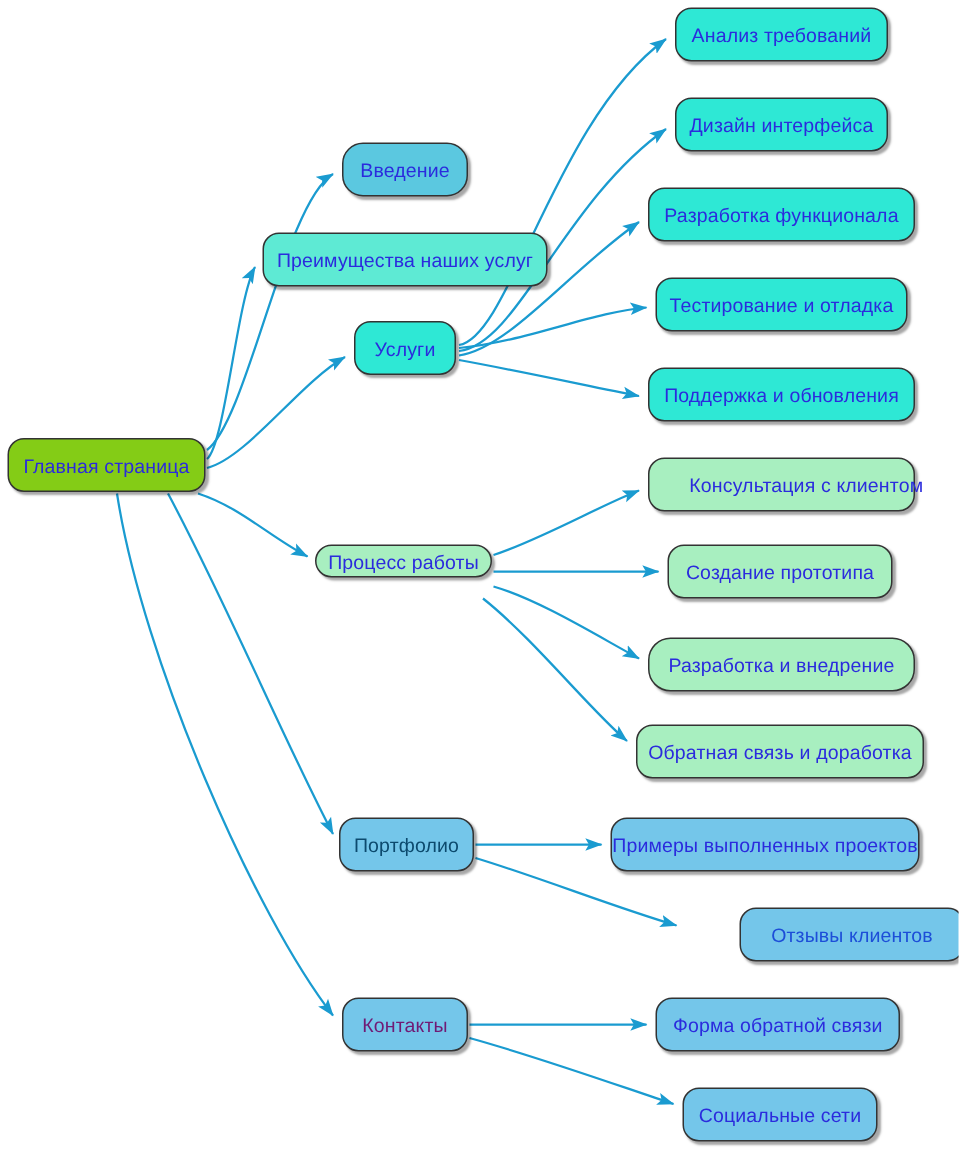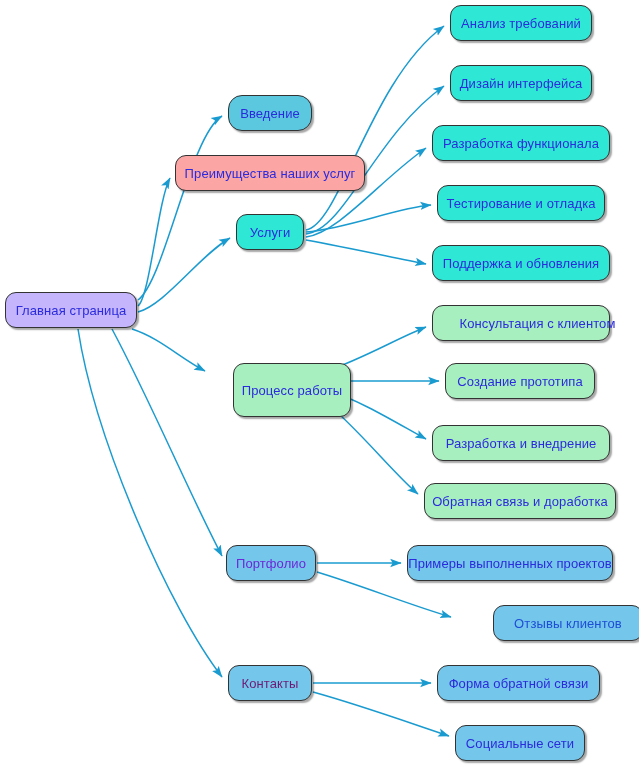--- a/index.html
+++ b/index.html
@@ -69,63 +69,63 @@
         <path d="M 329,381 C 360,381 410,381 439,381" fill="none" stroke="#1a9bd0" stroke-width="1.5" marker-end="url(#arrow)"></path>
         <path d="M 329,391 C 360,400 400,425 426,439" fill="none" stroke="#1a9bd0" stroke-width="1.5" marker-end="url(#arrow)"></path>
         <path d="M 322,399 C 355,425 395,475 418,494" fill="none" stroke="#1a9bd0" stroke-width="1.5" marker-end="url(#arrow)"></path>
         <path d="M 317,563 C 345,563 380,563 401,563" fill="none" stroke="#1a9bd0" stroke-width="1.5" marker-end="url(#arrow)"></path>
         <path d="M 317,572 C 360,585 410,605 451,617" fill="none" stroke="#1a9bd0" stroke-width="1.5" marker-end="url(#arrow)"></path>
         <path d="M 313,683 C 350,683 400,683 431,683" fill="none" stroke="#1a9bd0" stroke-width="1.5" marker-end="url(#arrow)"></path>
         <path d="M 313,692 C 360,705 410,723 449,736" fill="none" stroke="#1a9bd0" stroke-width="1.5" marker-end="url(#arrow)"></path>
       </g>
   </svg>
   <div id="nodes">
-      <div class="node" style="left: 5px; top: 292px; width: 132px; height: 36px; background: #c4b5fd; border-color: rgb(51, 51, 51); color: rgb(43, 43, 221);">
+      <div class="node" style="left: 5px; top: 292px; width: 132px; height: 36px; background: #84cc16; border-color: rgb(51, 51, 51); color: rgb(43, 43, 221);">
         <span>Главная страница</span>
       </div>
       <div class="node" style="left: 228px; top: 95px; width: 84px; height: 36px; background: rgb(91, 200, 224); border-color: rgb(51, 51, 51); color: rgb(43, 43, 221); border-radius: 14px;">
         <span>Введение</span>
       </div>
-      <div class="node" style="left: 175px; top: 155px; width: 190px; height: 36px; background: #fca5a5; border-color: rgb(51, 51, 51); color: rgb(43, 43, 221);">
+      <div class="node" style="left: 175px; top: 155px; width: 190px; height: 36px; background: #5eead4; border-color: rgb(51, 51, 51); color: rgb(43, 43, 221);">
         <span>Преимущества наших услуг</span>
       </div>
       <div class="node" style="left: 236px; top: 214px; width: 68px; height: 36px; background: rgb(46, 232, 213); border-color: rgb(51, 51, 51); color: rgb(43, 43, 221);">
         <span>Услуги</span>
       </div>
       <div class="node" style="left: 450px; top: 5px; width: 142px; height: 36px; background: rgb(46, 232, 213); border-color: rgb(51, 51, 51); color: rgb(43, 43, 221);">
         <span>Анализ требований</span>
       </div>
       <div class="node" style="left: 450px; top: 65px; width: 142px; height: 36px; background: rgb(46, 232, 213); border-color: rgb(51, 51, 51); color: rgb(43, 43, 221);">
         <span>Дизайн интерфейса</span>
       </div>
       <div class="node" style="left: 432px; top: 125px; width: 178px; height: 36px; background: rgb(46, 232, 213); border-color: rgb(51, 51, 51); color: rgb(43, 43, 221);">
         <span>Разработка функционала</span>
       </div>
       <div class="node" style="left: 437px; top: 185px; width: 168px; height: 36px; background: rgb(46, 232, 213); border-color: rgb(51, 51, 51); color: rgb(43, 43, 221);">
         <span>Тестирование и отладка</span>
       </div>
       <div class="node" style="left: 432px; top: 245px; width: 178px; height: 36px; background: rgb(46, 232, 213); border-color: rgb(51, 51, 51); color: rgb(43, 43, 221);">
         <span>Поддержка и обновления</span>
       </div>
-      <div class="node" style="left: 210px; top: 363px; width: 118px; height: 54px; background: rgb(168, 239, 192); border-color: rgb(51, 51, 51); color: rgb(43, 43, 221); margin-left: 23px;">
+      <div class="node" style="left: 210px; top: 363px; width: 118px; height: 22px; background: rgb(168, 239, 192); border-color: rgb(51, 51, 51); color: rgb(43, 43, 221);">
         <span>Процесс работы</span>
       </div>
       <div class="node" style="left: 432px; top: 305px; width: 178px; height: 36px; background: rgb(168, 239, 192); border-color: rgb(51, 51, 51); color: rgb(43, 43, 221); padding-left: 33px;">
         <span>Консультация с клиентом</span>
       </div>
       <div class="node" style="left: 445px; top: 363px; width: 150px; height: 36px; background: rgb(168, 239, 192); border-color: rgb(51, 51, 51); color: rgb(43, 43, 221); text-align: center;">
         <span>Создание прототипа</span>
       </div>
-      <div class="node" style="left: 432px; top: 425px; width: 178px; height: 36px; background: rgb(168, 239, 192); border-color: rgb(51, 51, 51); color: rgb(43, 43, 221);">
+      <div class="node" style="left: 432px; top: 425px; width: 178px; height: 36px; background: rgb(168, 239, 192); border-color: rgb(51, 51, 51); color: rgb(43, 43, 221); border-radius: 15px;">
         <span>Разработка и внедрение</span>
       </div>
       <div class="node" style="left: 424px; top: 483px; width: 192px; height: 36px; background: rgb(168, 239, 192); border-color: rgb(51, 51, 51); color: rgb(43, 43, 221);">
         <span>Обратная связь и доработка</span>
       </div>
-      <div class="node" style="left: 226px; top: 545px; width: 90px; height: 36px; background: rgb(116, 198, 234); border-color: rgb(51, 51, 51); color: #6d28d9;">
+      <div class="node" style="left: 226px; top: 545px; width: 90px; height: 36px; background: rgb(116, 198, 234); border-color: rgb(51, 51, 51); color: #0c4a6e;">
         <span>Портфолио</span>
       </div>
       <div class="node" style="left: 407px; top: 545px; width: 206px; height: 36px; background: rgb(116, 198, 234); border-color: rgb(51, 51, 51); color: rgb(43, 43, 221);">
         <span>Примеры выполненных проектов</span>
       </div>
       <div class="node" style="left: 457px; top: 605px; width: 150px; height: 36px; background: rgb(116, 198, 234); border-color: rgb(51, 51, 51); color: #1d4ed8; margin-left: 36px;">
         <span>Отзывы клиентов</span>
       </div>
       <div class="node" style="left: 228px; top: 665px; width: 84px; height: 36px; background: rgb(116, 198, 234); border-color: rgb(51, 51, 51); color: #701a75;">
         <span>Контакты</span>

